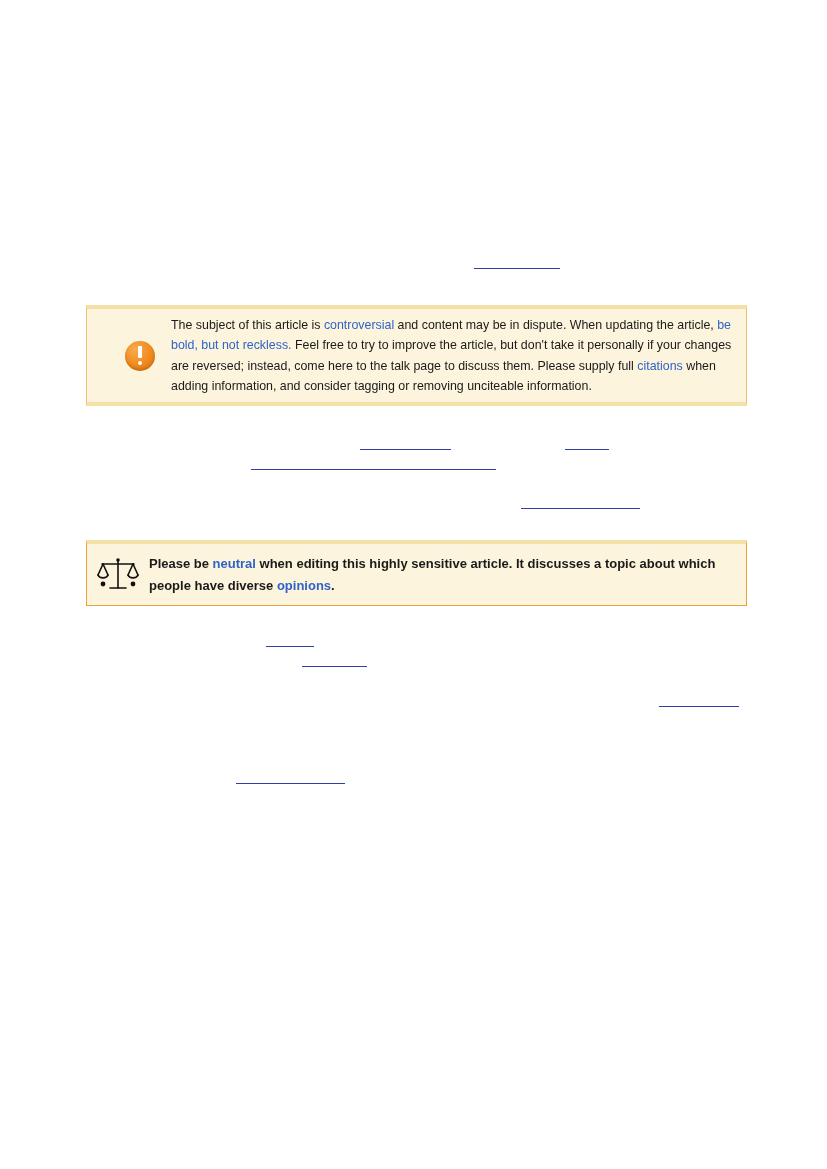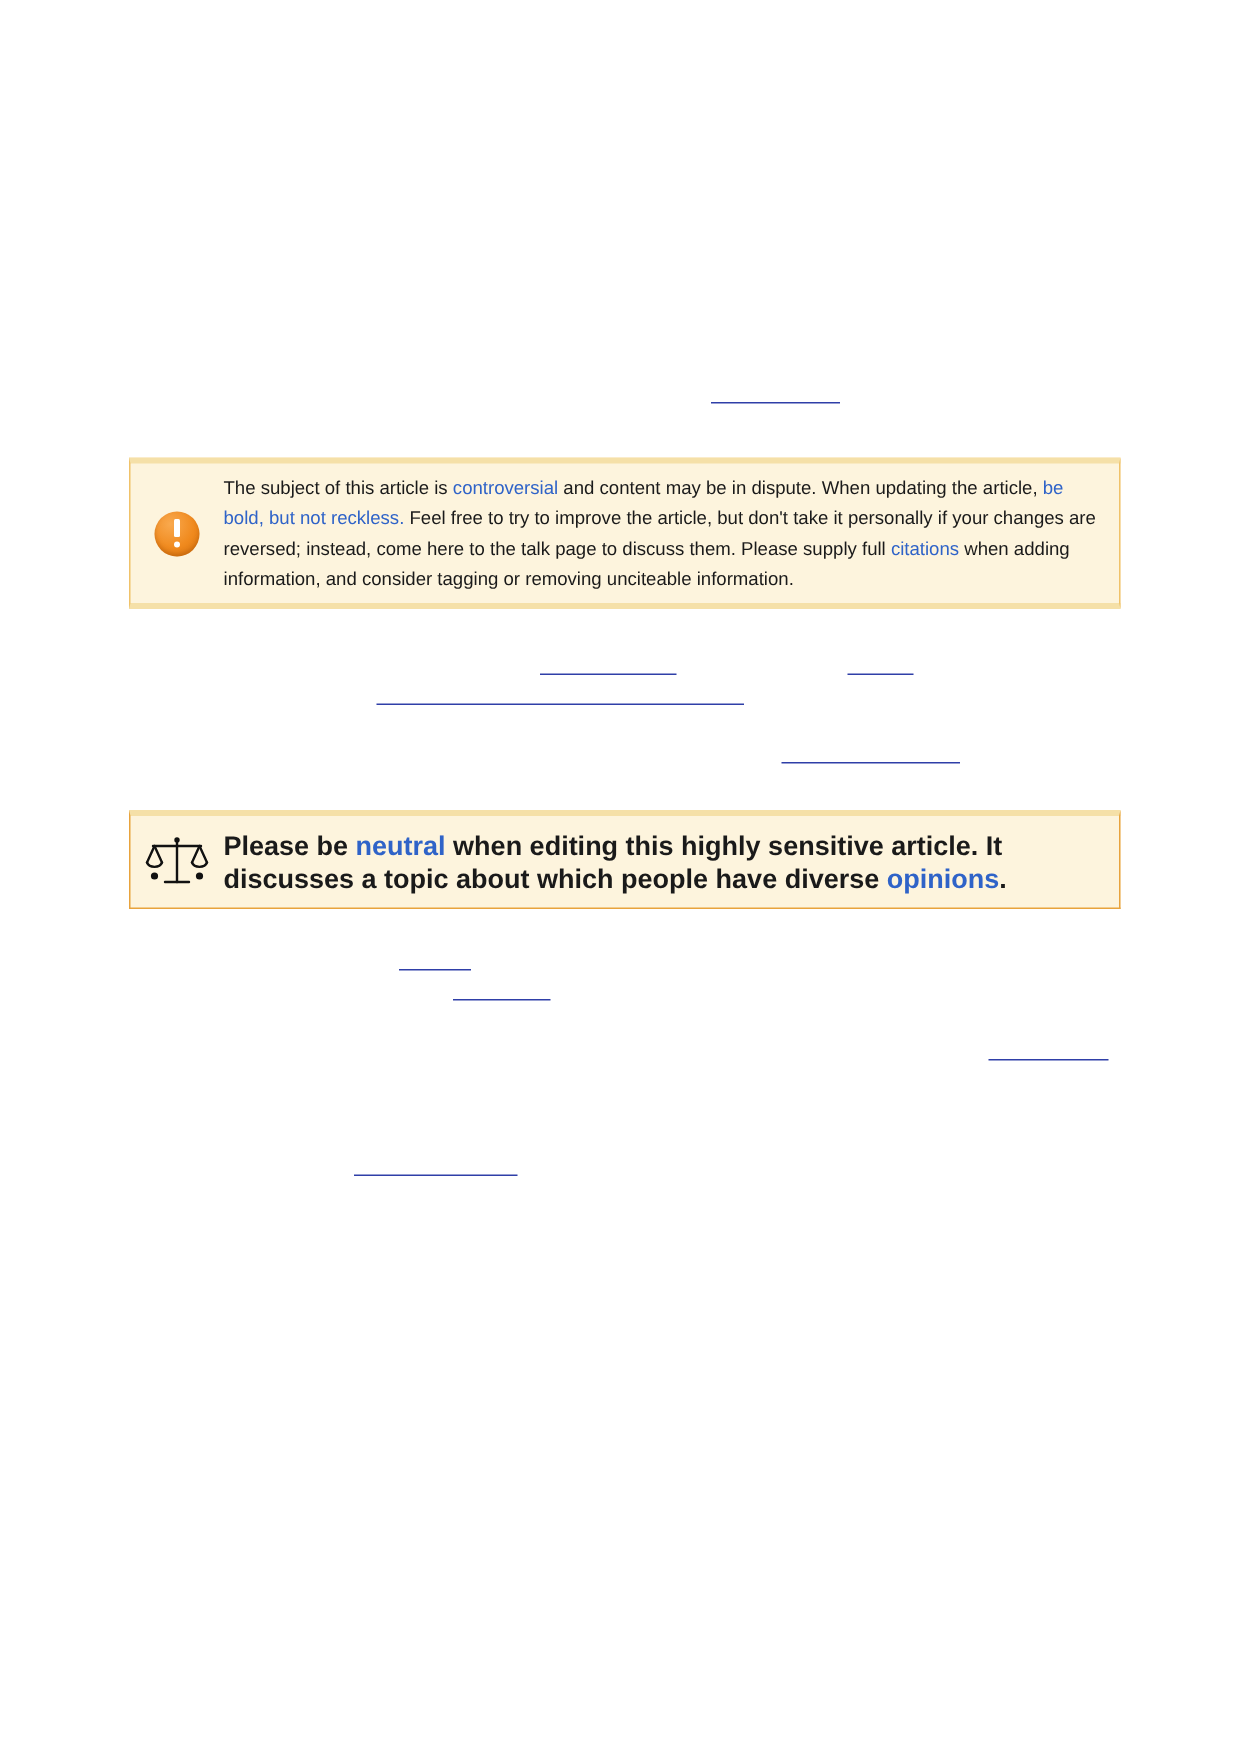--- a/index.html
+++ b/index.html
@@ -43,20 +43,21 @@
 
   .notice-controversial {
     left: 86px;
     top: 305px;
     width: 661px;
     height: 101px;
     background: #fdf4dd;
     border: 1px solid #f0c269;
     border-top: 4px solid #f5e0a8;
     border-bottom: 4px solid #f5e0a8;
+    padding-left: 22px;
   }
 
   .notice-neutral {
     left: 86px;
     top: 540px;
     width: 661px;
     height: 66px;
     background: #fdf4dd;
     border: 1px solid #e8a33d;
     border-top: 4px solid #f5e0a8;
@@ -73,21 +74,21 @@
   .notice-body {
     flex: 1;
     padding-right: 14px;
     font-size: 12.4px;
     line-height: 20.5px;
     color: #1a1a1a;
   }
 
   .notice-neutral .notice-body {
     font-weight: bold;
-    font-size: 18px;
+    font-size: 13px;
     line-height: 22px;
   }
 
   .notice-body a {
     color: #2f63c8;
     text-decoration: none;
   }
   .notice-body a.plain {
     color: #2f63c8;
   }

